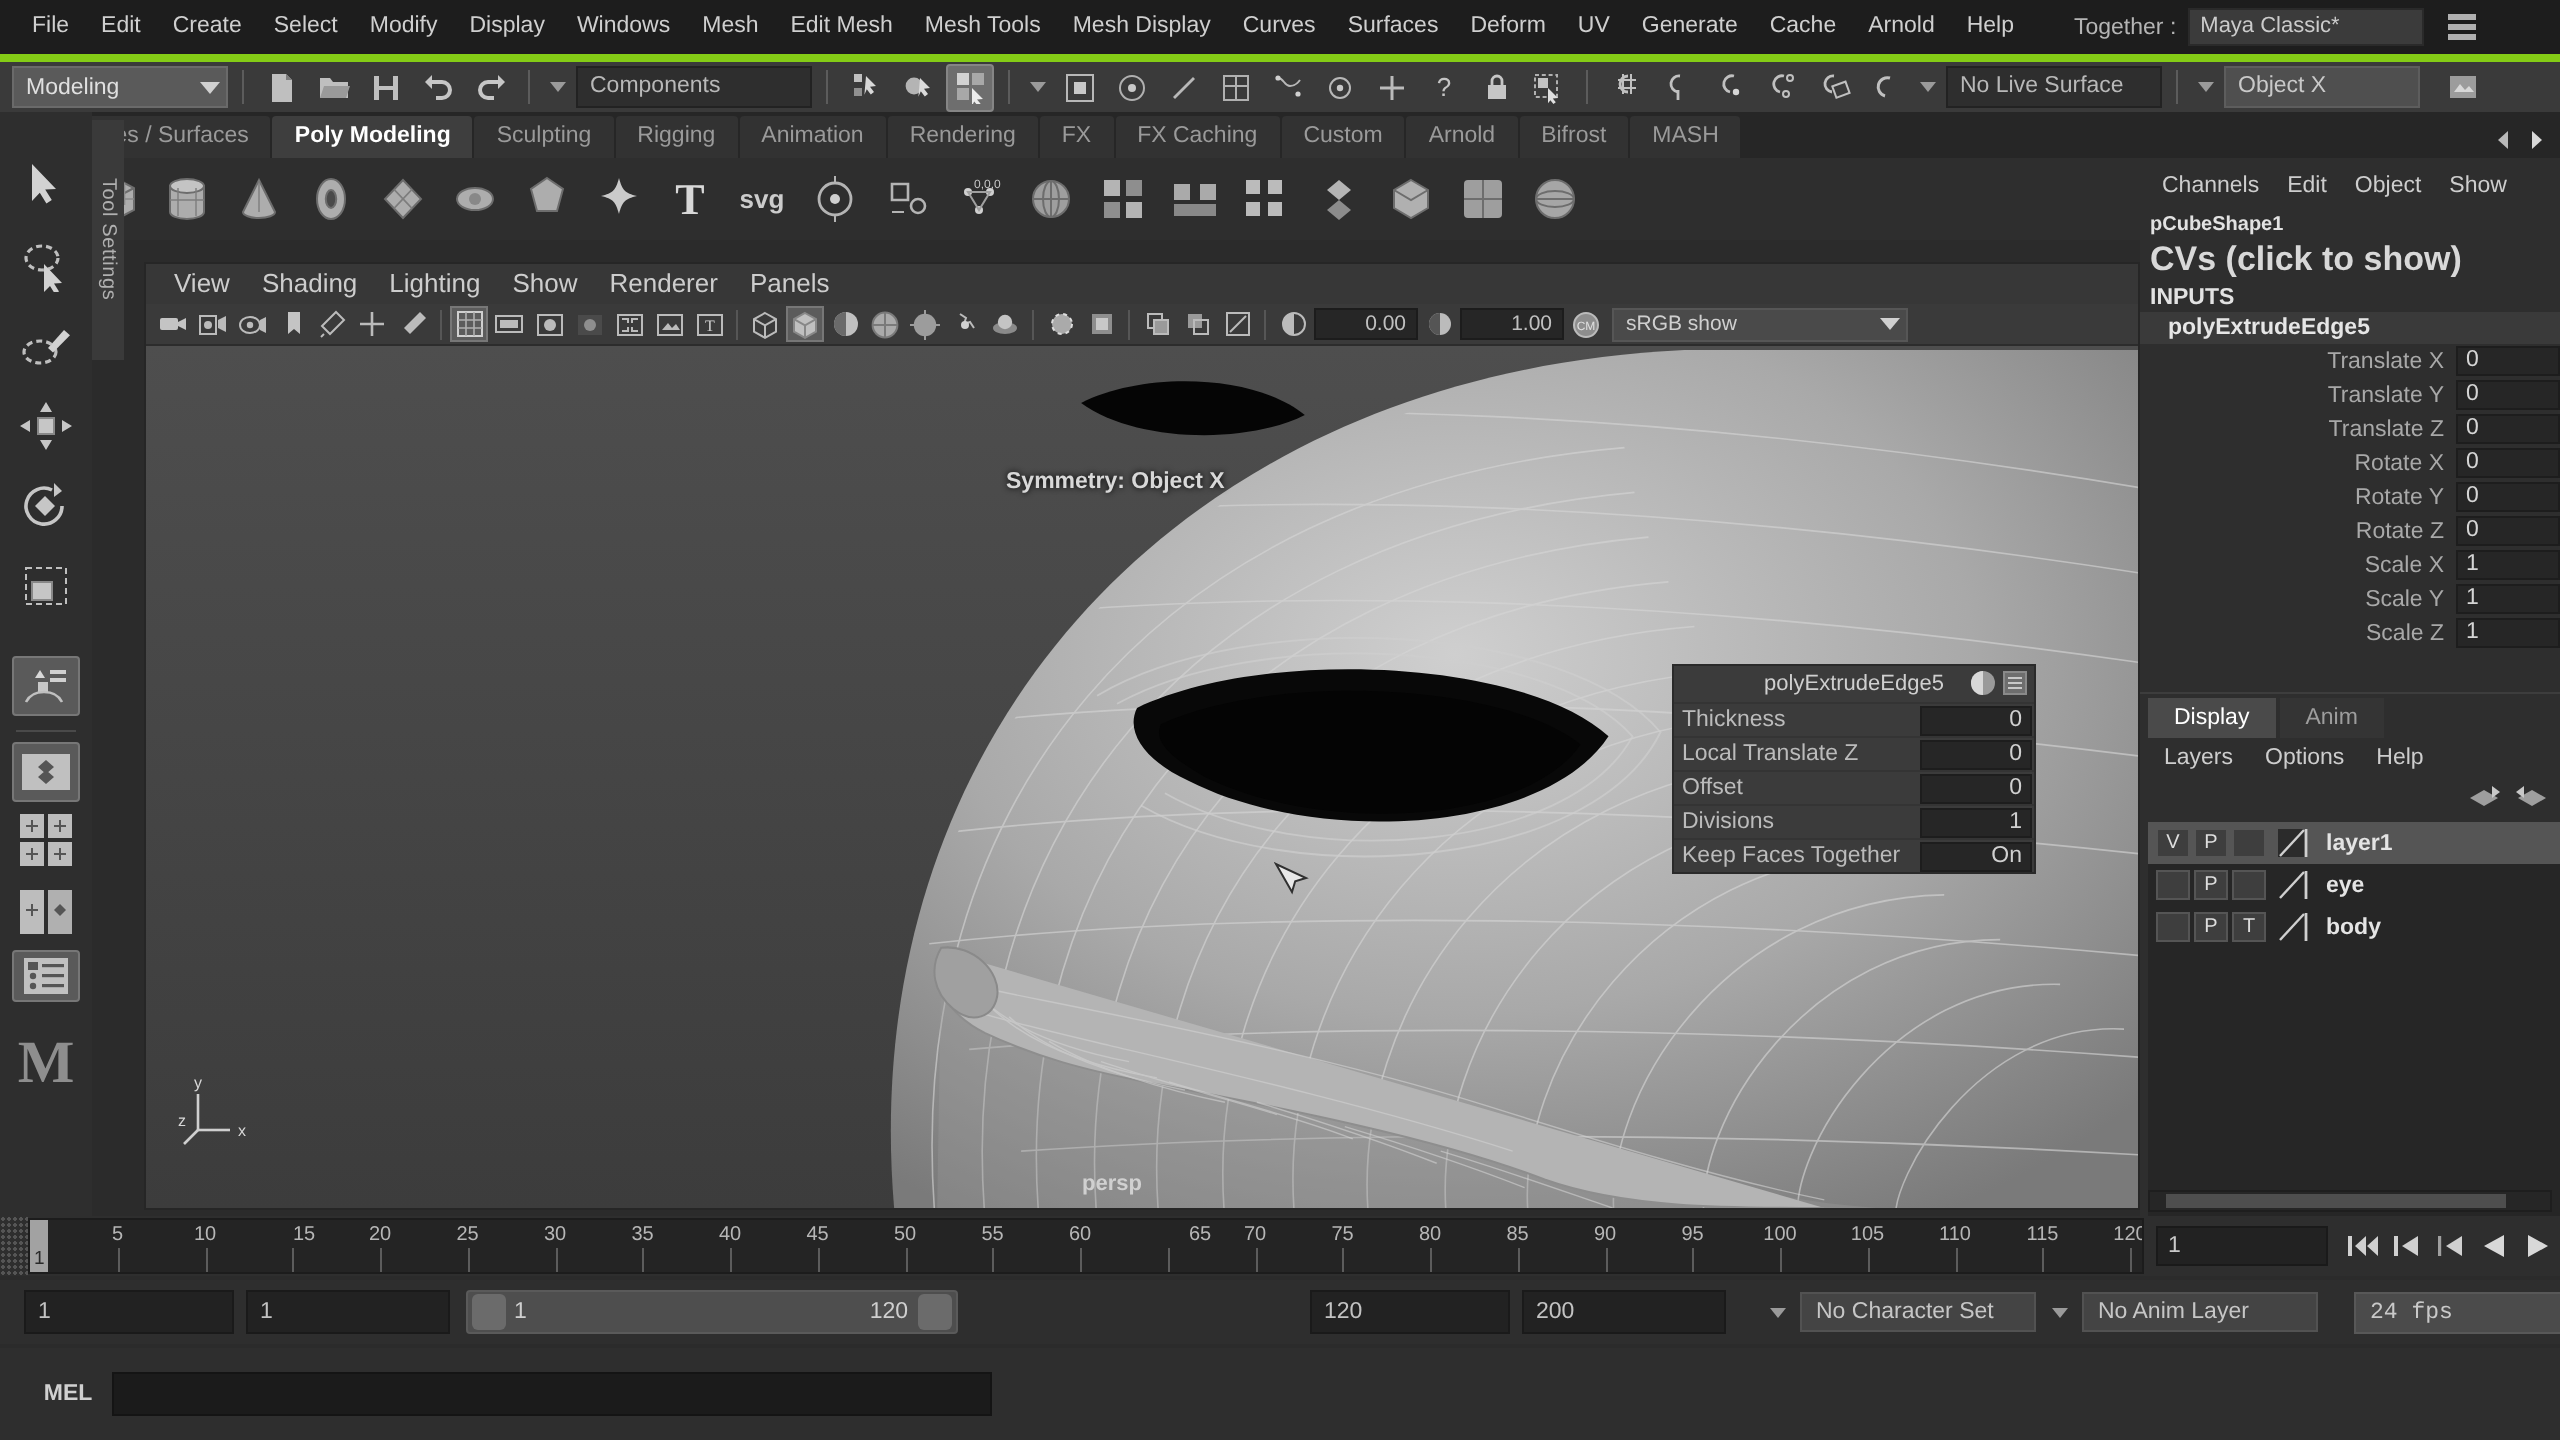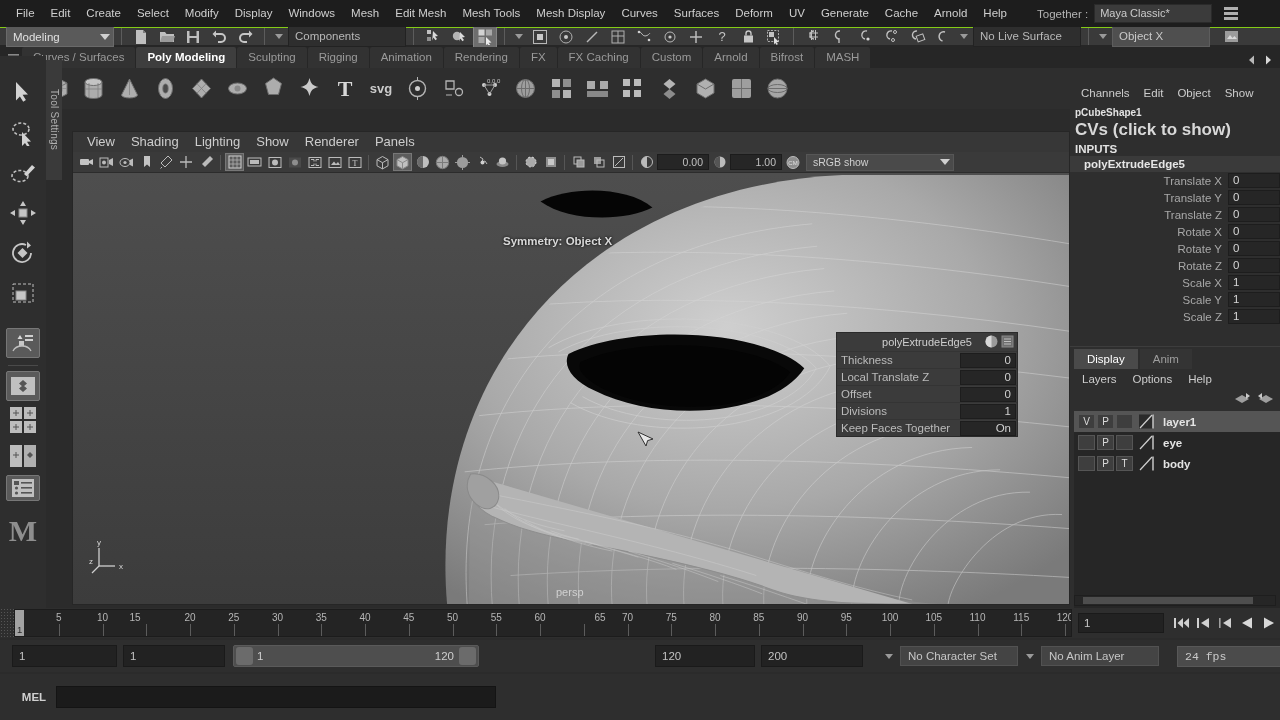--- a/index.html
+++ b/index.html
@@ -28,21 +28,21 @@
   #ws-label { color: #b4b4b4; font-size: 11.5px; padding-right: 6px; white-space: nowrap;}
   #ws-field {
     width: 118px; height: 19px; background: #3b3b3b; border: 1px solid #2a2a2a;
     color: #cbcbcb; font-size: 11px; line-height: 17px; padding-left: 5px;
     white-space: nowrap; overflow: hidden;
   }
   #ws-icon { margin-left: 10px; width:20px; height:20px; }
 
   
   #statusbar {
-    height: 18px; background: #3a3a3a; border-top: 1px solid #84cc16;
+    height: 29px; background: #3a3a3a; border-top: 4px solid #84cc16;
     display: flex; align-items: center; padding-left: 6px; gap: 2px;
   }
   .sel-combo {
     width: 108px; height: 21px; background: #5a5a5a; border: 1px solid #6a6a6a;
     display: flex; align-items: center; justify-content: space-between;
     padding: 0 3px 0 6px; color: #e0e0e0; font-size: 11.5px;
   }
   .combo-arrow {
     width: 0; height: 0; border-left: 5px solid transparent;
     border-right: 5px solid transparent; border-top: 6px solid #d0d0d0;
@@ -148,21 +148,21 @@
     flex: 1 1 auto; position: relative; overflow: hidden;
     background: linear-gradient(180deg,#4a4a4a 0%, #3d3d3d 100%);
   }
   #sym-label {
     position: absolute; left: 430px; top: 62px;
     color: #d8d8d8; font-size: 11.5px; font-weight: bold;
     text-shadow: 0 0 3px #000;
   }
   #persp-label {
     position: absolute; left: 468px; bottom: 6px;
-    color: #d0d0d0; font-size: 11px; font-weight: normal; margin-left: 15px;
+    color: #d0d0d0; font-size: 11px; font-weight: bold;
   }
   #axis-gizmo { position: absolute; left: 16px; bottom: 26px; }
 
   
   #node-popup {
     position: absolute; left: 836px; top: 332px; width: 182px;
     background: #3b3b3b; border: 1px solid #2a2a2a; z-index: 40;
     font-size: 11px;
   }
   #np-title {
@@ -1254,21 +1254,21 @@
   <div id="ts-grip" class="dots"></div>
   <div id="ts-track">
     <div id="ts-current">
       <div id="ts-current-label">1</div>
     </div>
   <div class="ts-tick" style="left: 43.75px;"></div>
       <div class="ts-num" style="left: 43.75px;">5</div>
       <div class="ts-tick" style="left: 87.5px;"></div>
       <div class="ts-num" style="left: 87.5px;">10</div>
       <div class="ts-tick" style="left: 131.25px;"></div>
-      <div class="ts-num" style="left: 120px;">15</div>
+      <div class="ts-num" style="left: 137px;">15</div>
       <div class="ts-tick" style="left: 175px;"></div>
       <div class="ts-num" style="left: 175px;">20</div>
       <div class="ts-tick" style="left: 218.75px;"></div>
       <div class="ts-num" style="left: 218.75px;">25</div>
       <div class="ts-tick" style="left: 262.5px;"></div>
       <div class="ts-num" style="left: 262.5px;">30</div>
       <div class="ts-tick" style="left: 306.25px;"></div>
       <div class="ts-num" style="left: 306.25px;">35</div>
       <div class="ts-tick" style="left: 350px;"></div>
       <div class="ts-num" style="left: 350px;">40</div>

